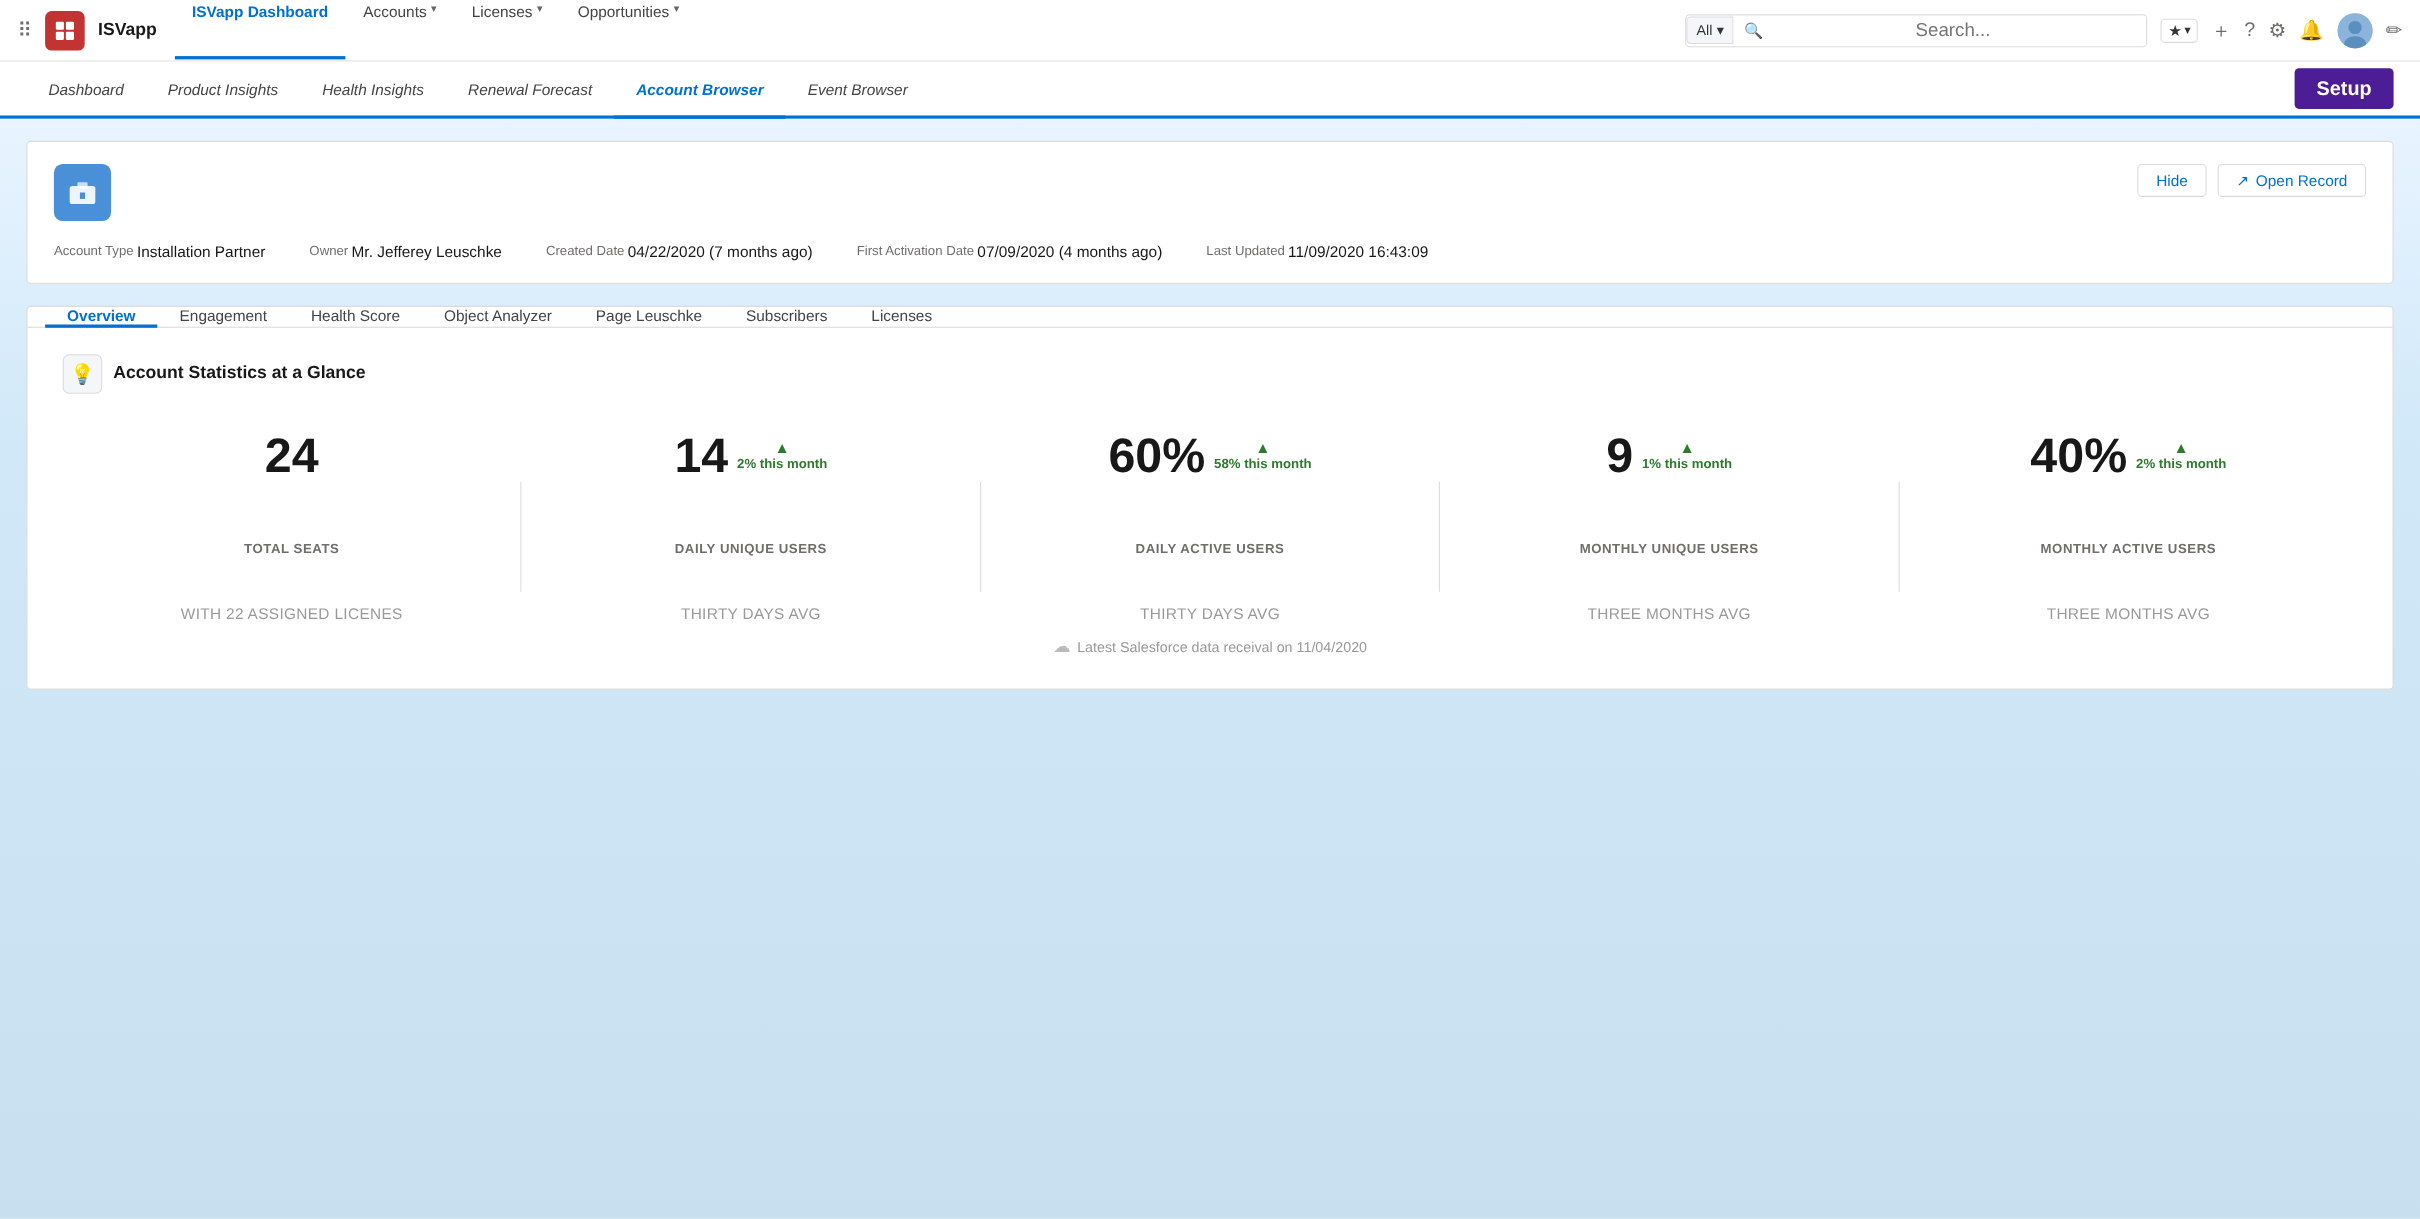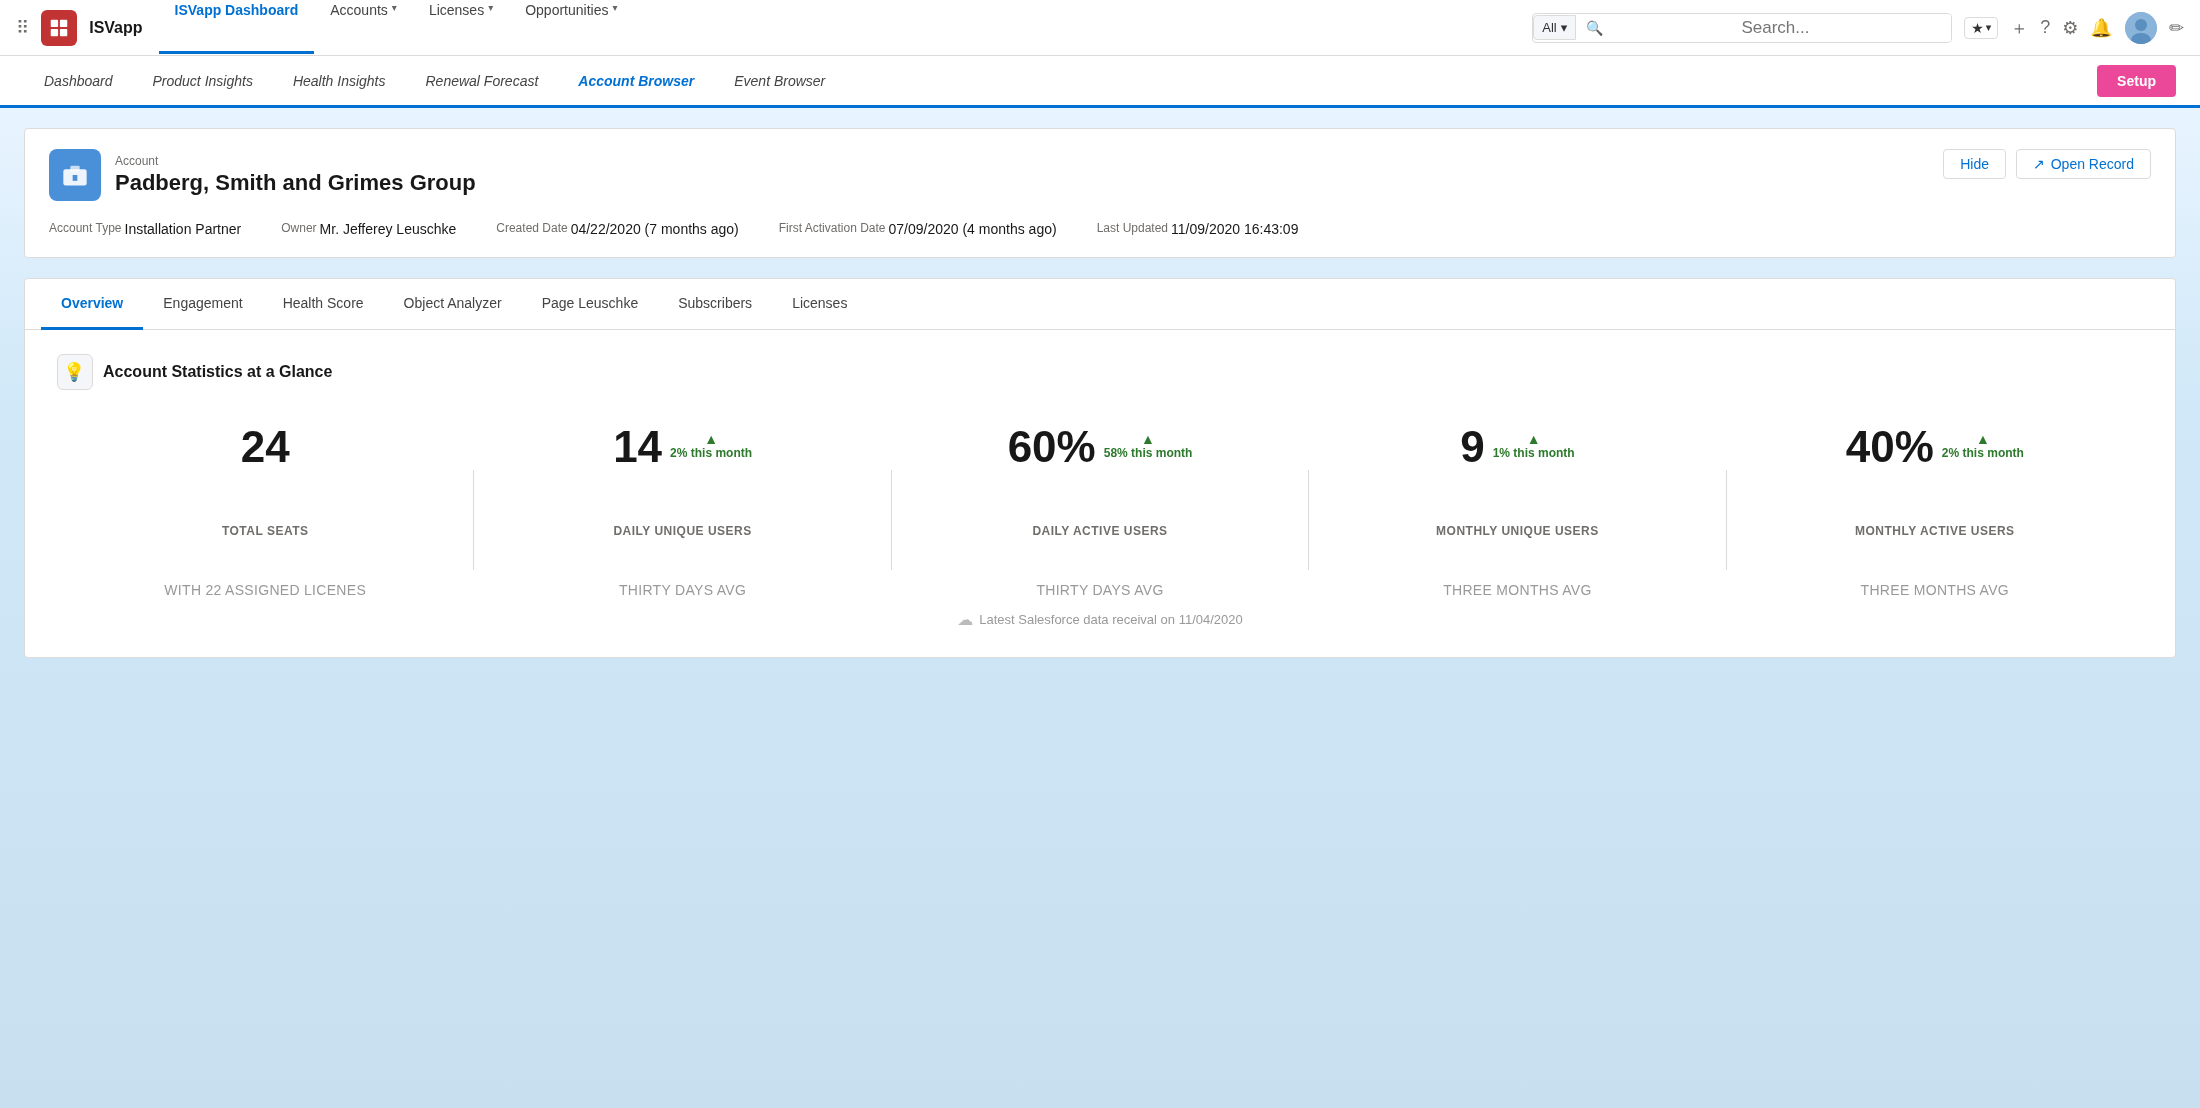--- a/index.html
+++ b/index.html
@@ -99,26 +99,26 @@
       margin-bottom: -3px;
       white-space: nowrap;
       font-style: italic;
     }
     .secondary-tab.active {
       border-bottom: 3px solid #0070d2;
       color: #0070d2; font-weight: 600;
     }
     .setup-btn {
       margin-left: auto;
-      background: #ec4899;
+      background: #4c1d95;
       color: #fff;
       border: none;
       border-radius: 4px;
       padding: 8px 20px;
-      font-size: 14px; font-weight: 600;
+      font-size: 18px; font-weight: 600;
       cursor: pointer;
     }
 
     
     .main-content {
       background: linear-gradient(180deg, #e8f4ff 0%, #d0e8f8 30%, #c8dff0 100%);
       min-height: calc(100vh - 108px);
       padding: 20px 24px;
     }
 
@@ -172,21 +172,21 @@
       background: #fff;
       border: 1px solid #dddbda;
       border-radius: 4px;
       margin-bottom: 16px;
     }
     .overview-tab-bar {
       display: flex; border-bottom: 1px solid #dddbda;
       padding: 0 16px;
     }
     .overview-tab {
-      padding: 16px 20px;
+      padding: 0 20px;
       font-size: 14px; color: #444; cursor: pointer;
       border-bottom: 3px solid transparent;
       margin-bottom: -1px;
     }
     .overview-tab.active {
       border-bottom: 3px solid #0070d2;
       color: #0070d2; font-weight: 700;
     }
 
     
@@ -341,24 +341,20 @@
   <div class="account-card">
     <div class="account-header">
       <div class="account-title-block">
         <div class="account-icon">
           <svg width="28" height="28" viewBox="0 0 24 24" fill="white">
             <rect x="2" y="7" width="20" height="14" rx="2" fill="white" opacity="0.9"></rect>
             <rect x="8" y="4" width="8" height="5" rx="1" fill="white" opacity="0.7"></rect>
             <rect x="10" y="12" width="4" height="5" fill="#4a90d9"></rect>
           </svg>
         </div>
-        <div>
-          <div class="account-label">Account</div>
-          <div class="account-name">Padberg, Smith and Grimes Group</div>
-        </div>
       </div>
       <div class="account-actions">
         <button class="hide-btn">Hide</button>
         <button class="open-record-btn">
           <span>↗</span>
           <span>Open Record</span>
         </button>
       </div>
     </div>
     <div class="account-meta">

